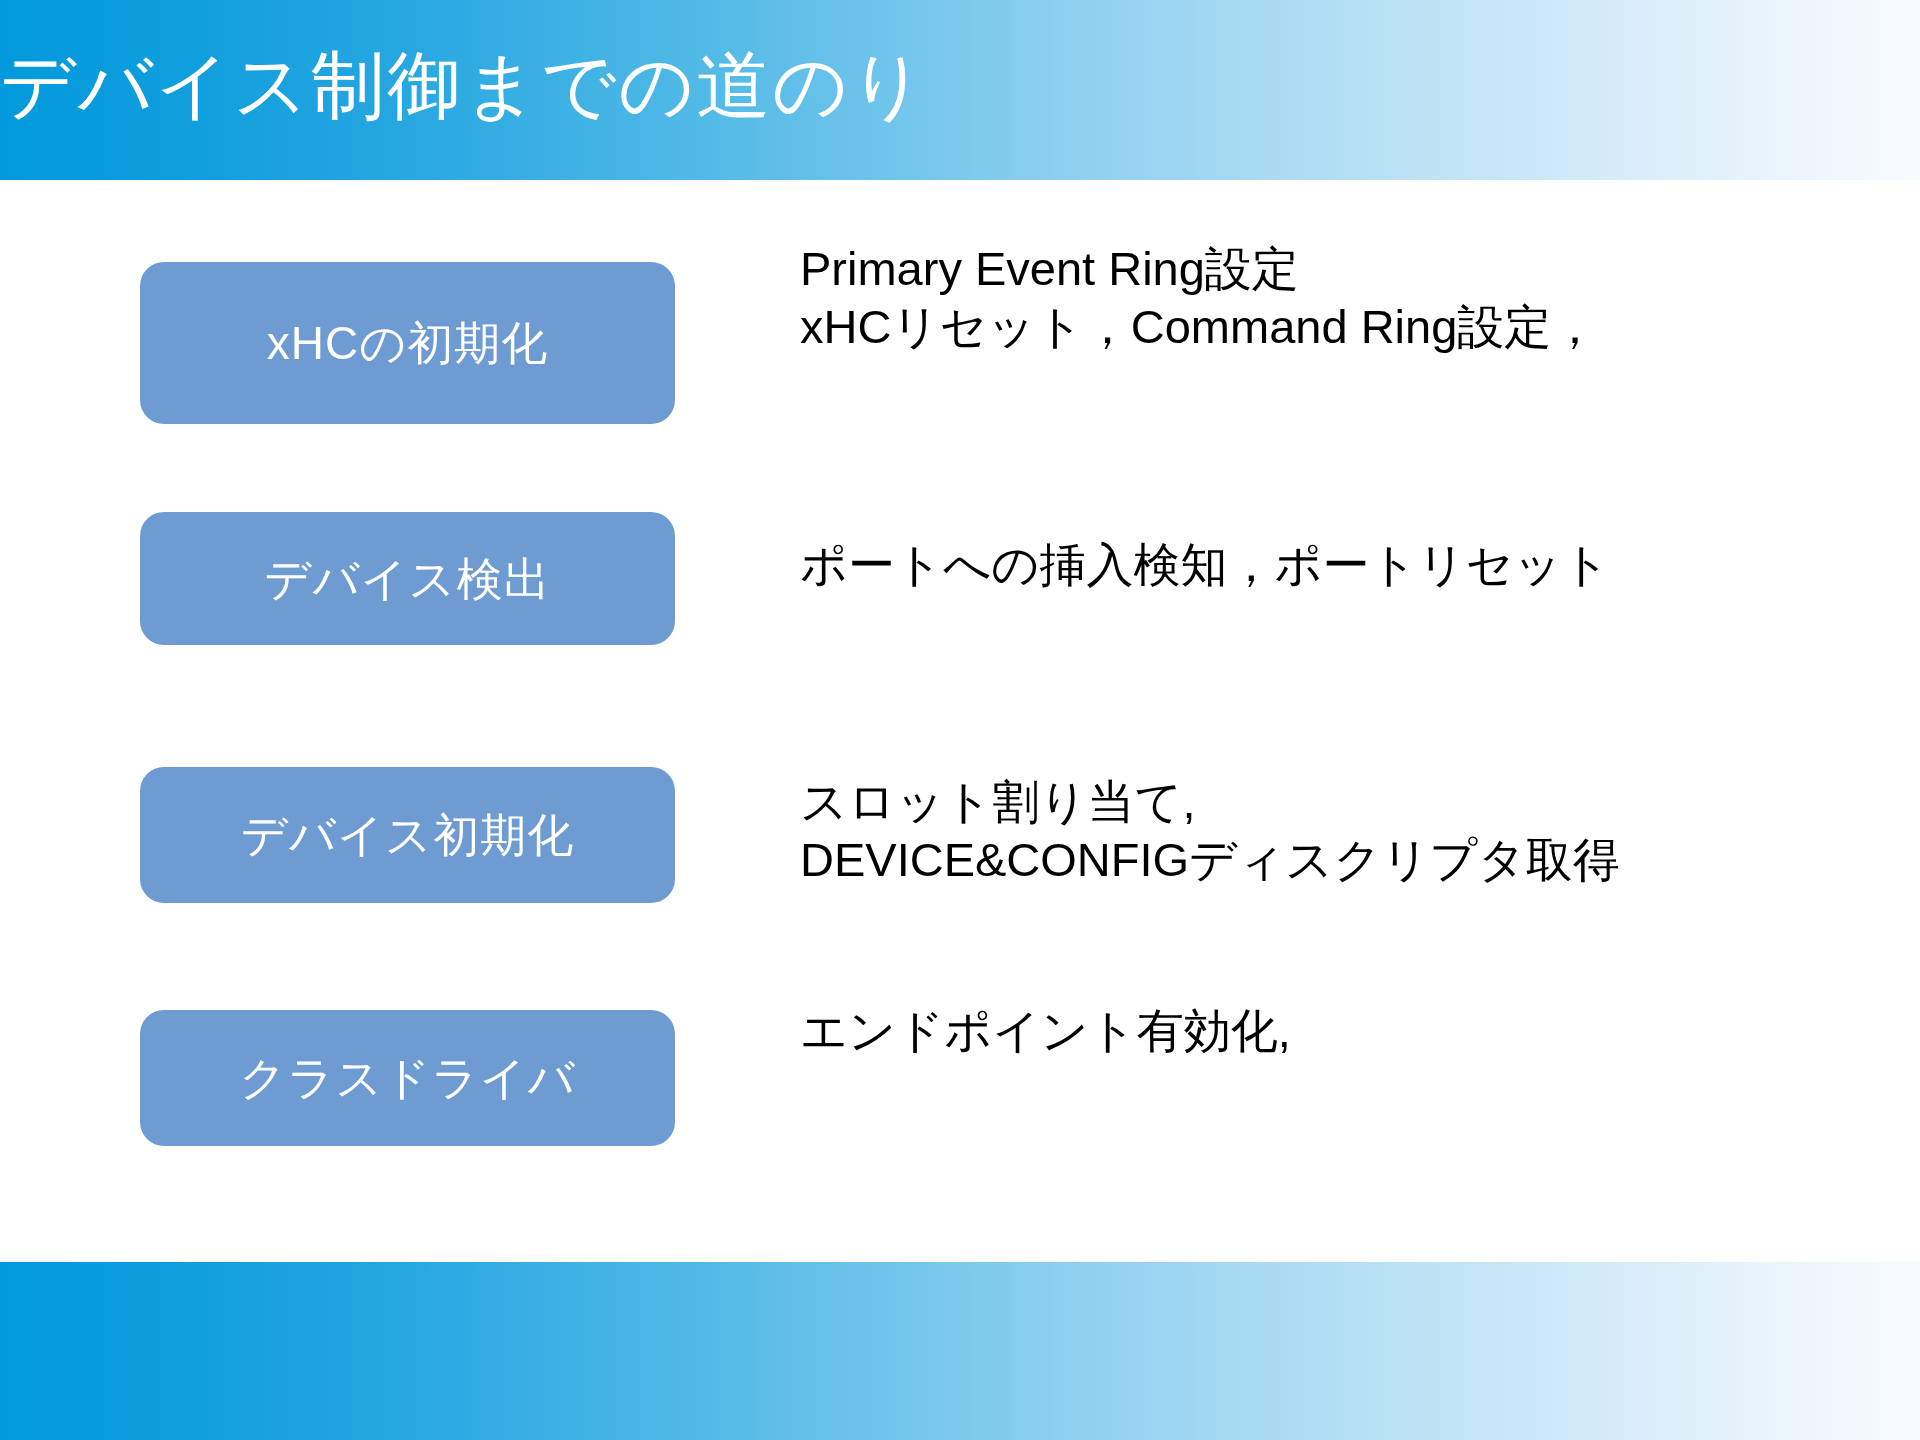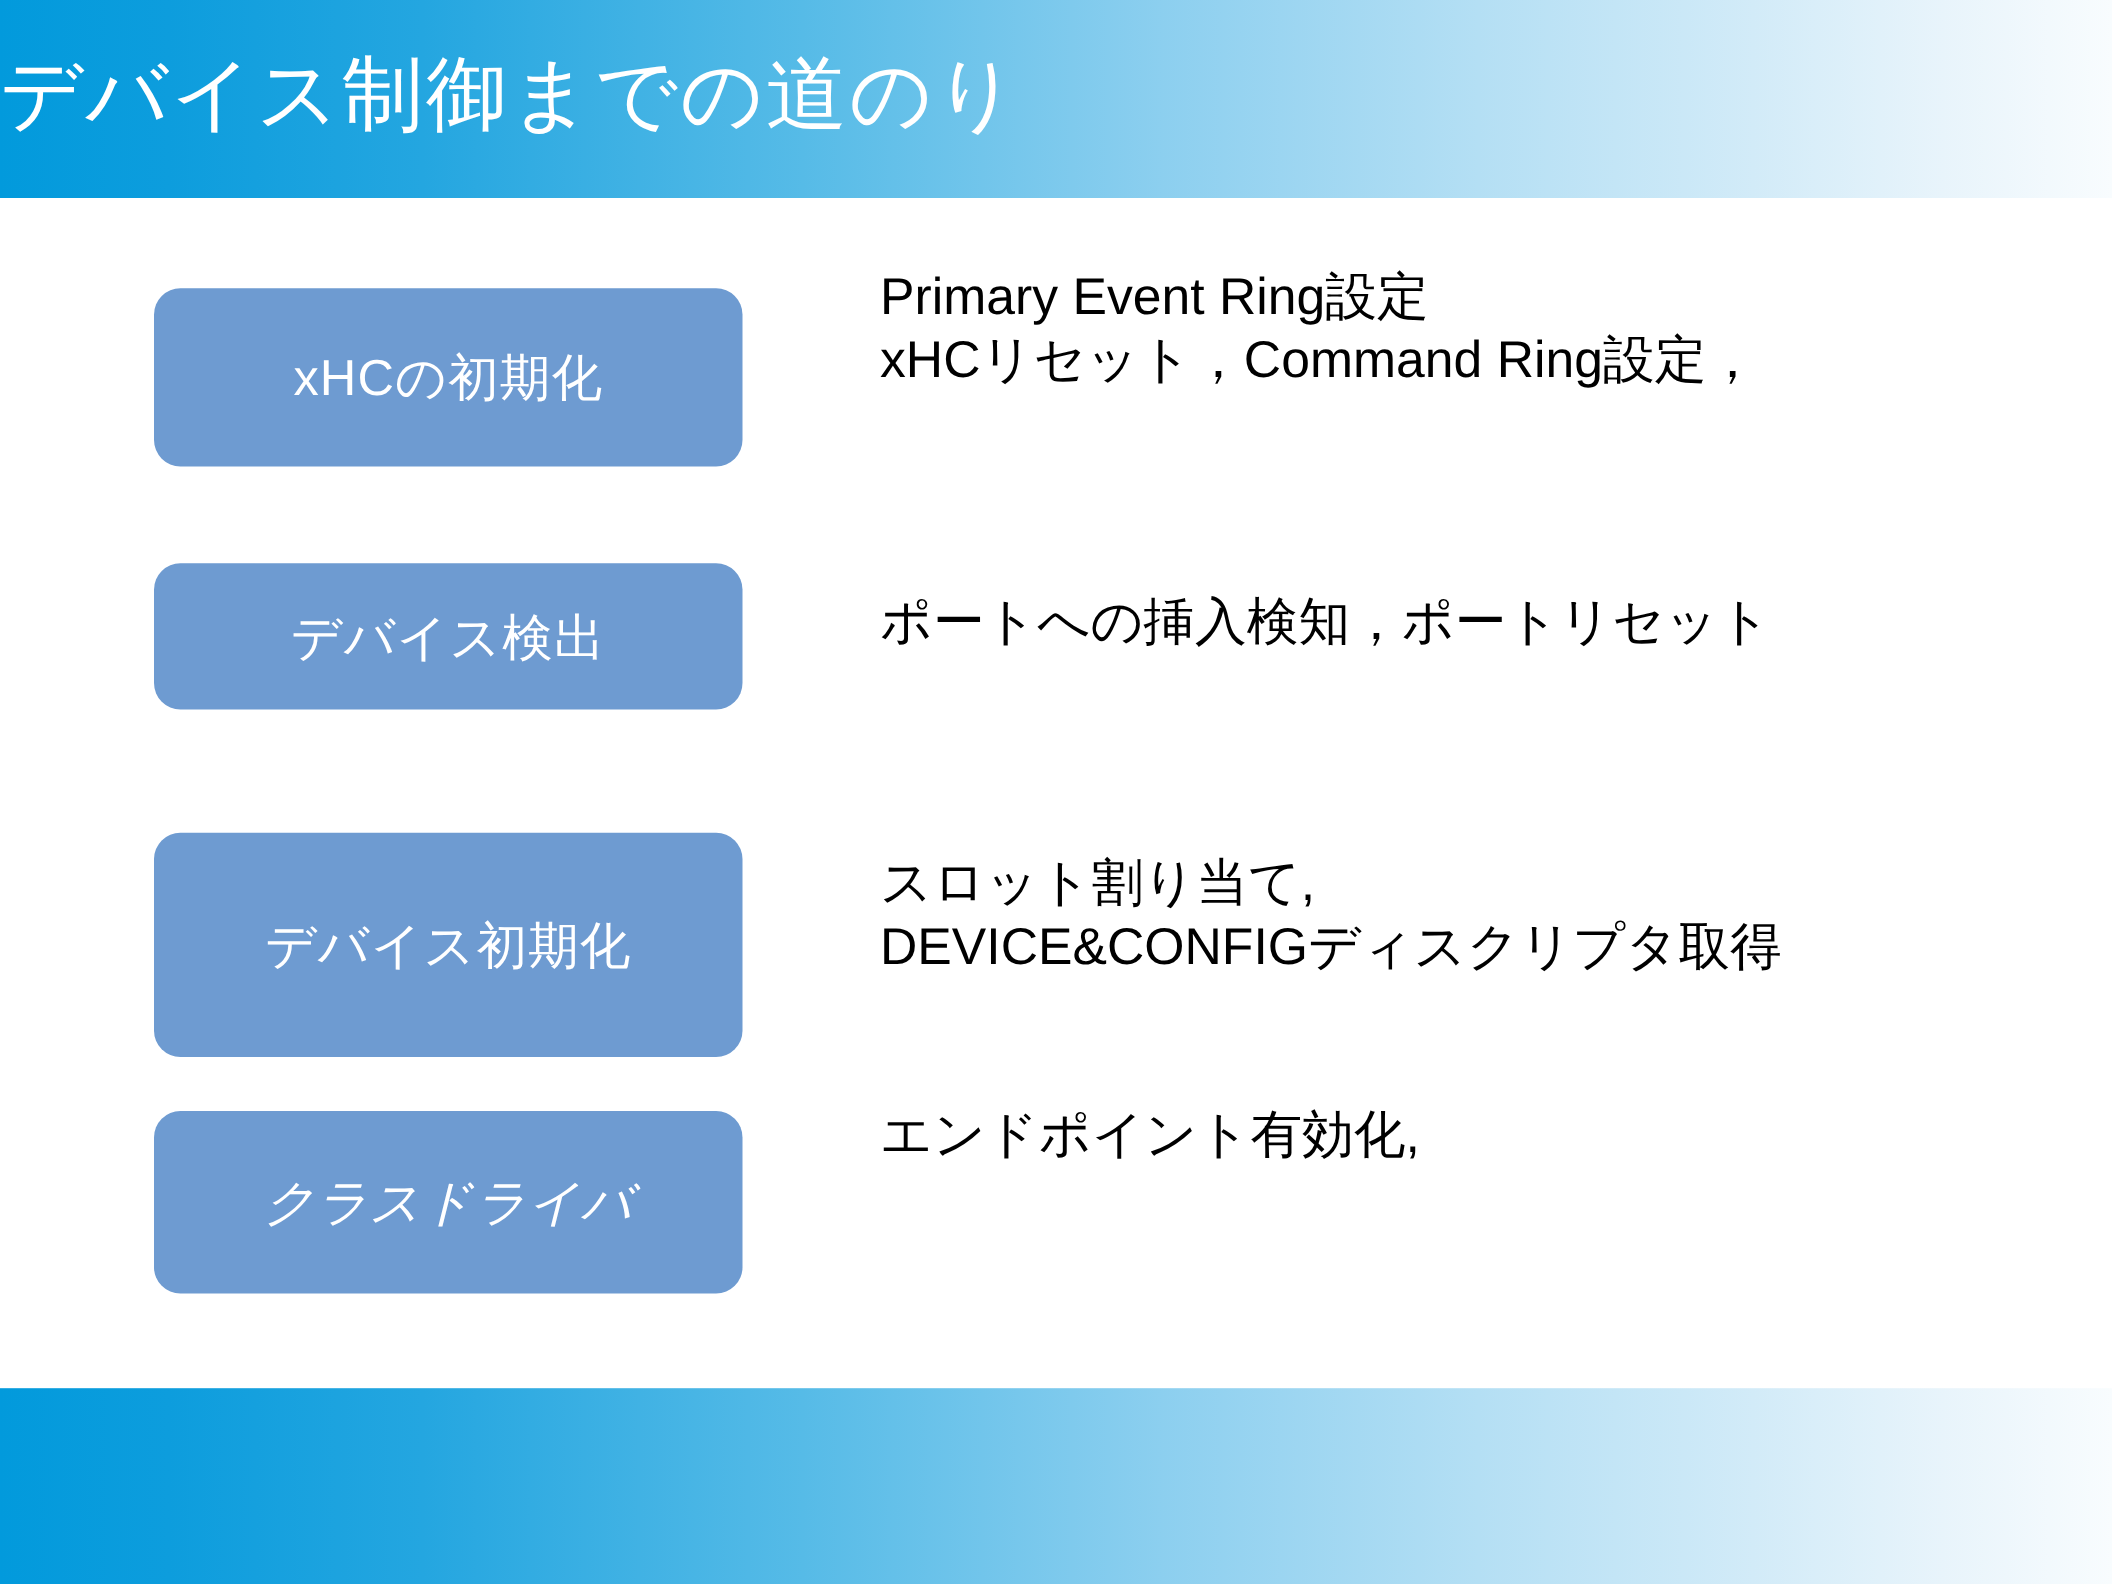--- a/index.html
+++ b/index.html
@@ -95,22 +95,22 @@
     justify-content: center;
     color: #ffffff;
     font-size: 46px;
     line-height: 54px;
     letter-spacing: 1px;
     white-space: nowrap;
     box-sizing: border-box;
   }
   .step-row-0 .step-box { top: 22px; height: 162px; }
   .step-row-1 .step-box { top: 22px; height: 133px; }
-  .step-row-2 .step-box { top: 24px; height: 204px; }
-  .step-row-3 .step-box { top: 22px; height: 166px; font-style: italic; }
+  .step-row-2 .step-box { top: 34px; height: 136px; }
+  .step-row-3 .step-box { top: 22px; height: 136px; }
 
   .step-desc {
     position: absolute;
     left: 800px;
     width: 1090px;
     color: #000000;
     font-size: 47px;
     line-height: 58px;
     letter-spacing: 0px;
   }

